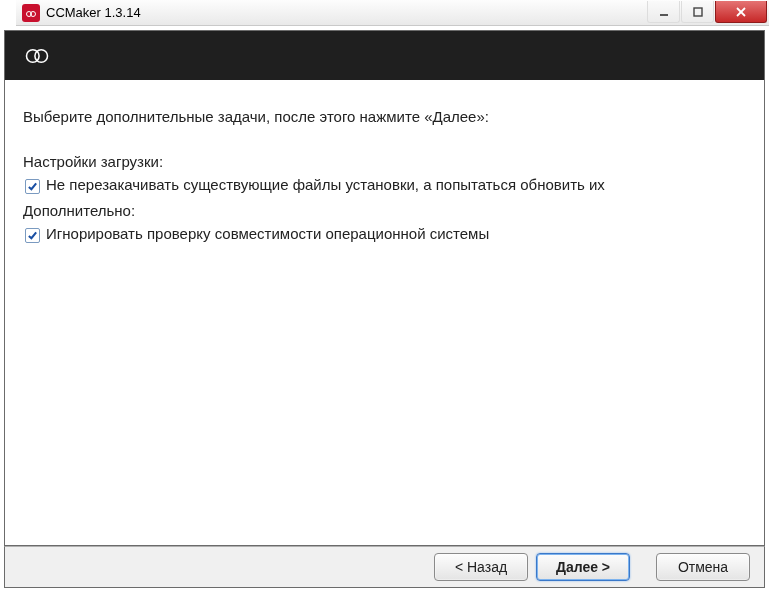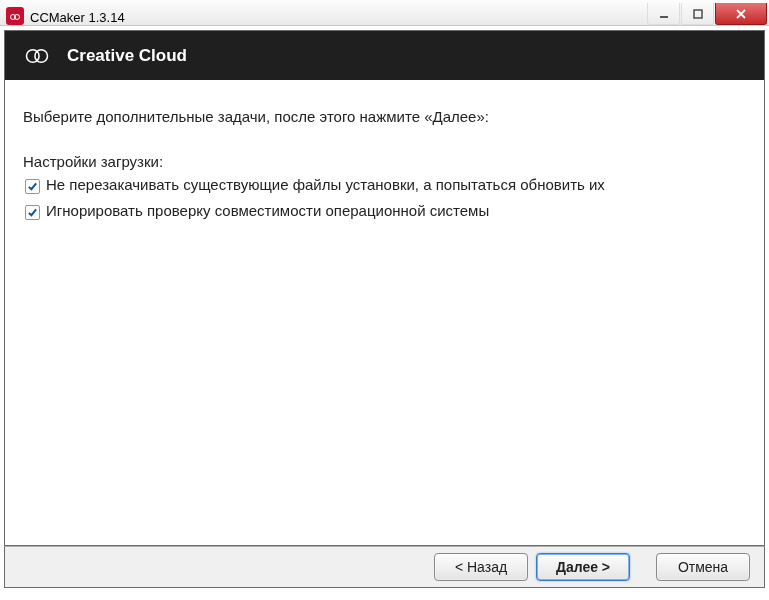--- a/index.html
+++ b/index.html
@@ -1,17 +1,17 @@
 <!DOCTYPE html>
 <html><head>
 <meta charset="utf-8">
 <style>
   * { box-sizing: border-box; }
   html, body { margin:0; padding:0; width:769px; height:600px; font-family: "Segoe UI", Tahoma, sans-serif; font-size:15px; color:#222; overflow:hidden; }
-  .titlebar { display:flex; align-items:flex-end; height:26px; background:linear-gradient(#fdfdfd,#e9e9e9); border-bottom:1px solid #c9c9c9; }
+  .titlebar { display:flex; align-items:center; height:26px; background:linear-gradient(#fdfdfd,#e9e9e9); border-bottom:1px solid #c9c9c9;margin-left:16px; }
   .app-icon { width:18px; height:18px; margin:0 6px 0 6px; background:#c8102e; border-radius:3px; display:flex; align-items:center; justify-content:center; }
   .app-icon svg { width:12px; height:12px; }
   .title-text { font-size:13px; color:#000; }
   .win-controls { margin-left:auto; display:flex; height:22px; margin-top:-1px; margin-right:2px; }
   .win-btn { width:33px; height:22px; border:1px solid #ddd; border-radius:0 0 3px 3px; border-top:none; background:linear-gradient(#fafafa,#ececec); display:flex; align-items:center; justify-content:center; margin-left:1px; }
   .win-btn svg { width:12px; height:12px; }
   .win-close { width:52px; background:linear-gradient(#e57373,#c62828); border-color:#8e1b1b; }
   .win-close svg { stroke:#fff; }
   .header-bar { background:#1f1f1f; color:#fff; height:50px; display:flex; align-items:center; padding:0 18px; margin:4px 4px 0 4px; border:1px solid #6b6b6b; border-bottom:none; }
   .header-bar .cc-icon { width:28px; height:28px; margin-right:16px; display:flex; align-items:center; justify-content:center; }
@@ -59,36 +59,36 @@
   </div>
 </div>
 
 <div class="header-bar">
   <div class="cc-icon">
     <svg viewBox="0 0 40 24" width="34" height="22">
       <circle cx="14" cy="12" r="9" stroke-width="2.2"></circle>
       <circle cx="26" cy="12" r="9" stroke-width="2.2"></circle>
     </svg>
   </div>
-  <div class="header-title">Creative Cloud</div>
 </div>
 
 <div class="content">
   <div class="instruction">Выберите дополнительные задачи, после этого нажмите «Далее»:</div>
 
   <div class="section-label">Настройки загрузки:</div>
   <div class="check-row">
     <div class="cbox">
       <svg viewBox="0 0 12 12">
           <polyline points="2,6.5 4.8,9 10,2.5"></polyline>
         </svg>
     </div>
     <div>Не перезакачивать существующие файлы установки, а попытаться обновить их</div>
   </div>
 
+  <div class="section-label">Дополнительно:</div>
   <div class="check-row">
     <div class="cbox">
       <svg viewBox="0 0 12 12">
           <polyline points="2,6.5 4.8,9 10,2.5"></polyline>
         </svg>
     </div>
     <div>Игнорировать проверку совместимости операционной системы</div>
   </div>
 </div>
 

